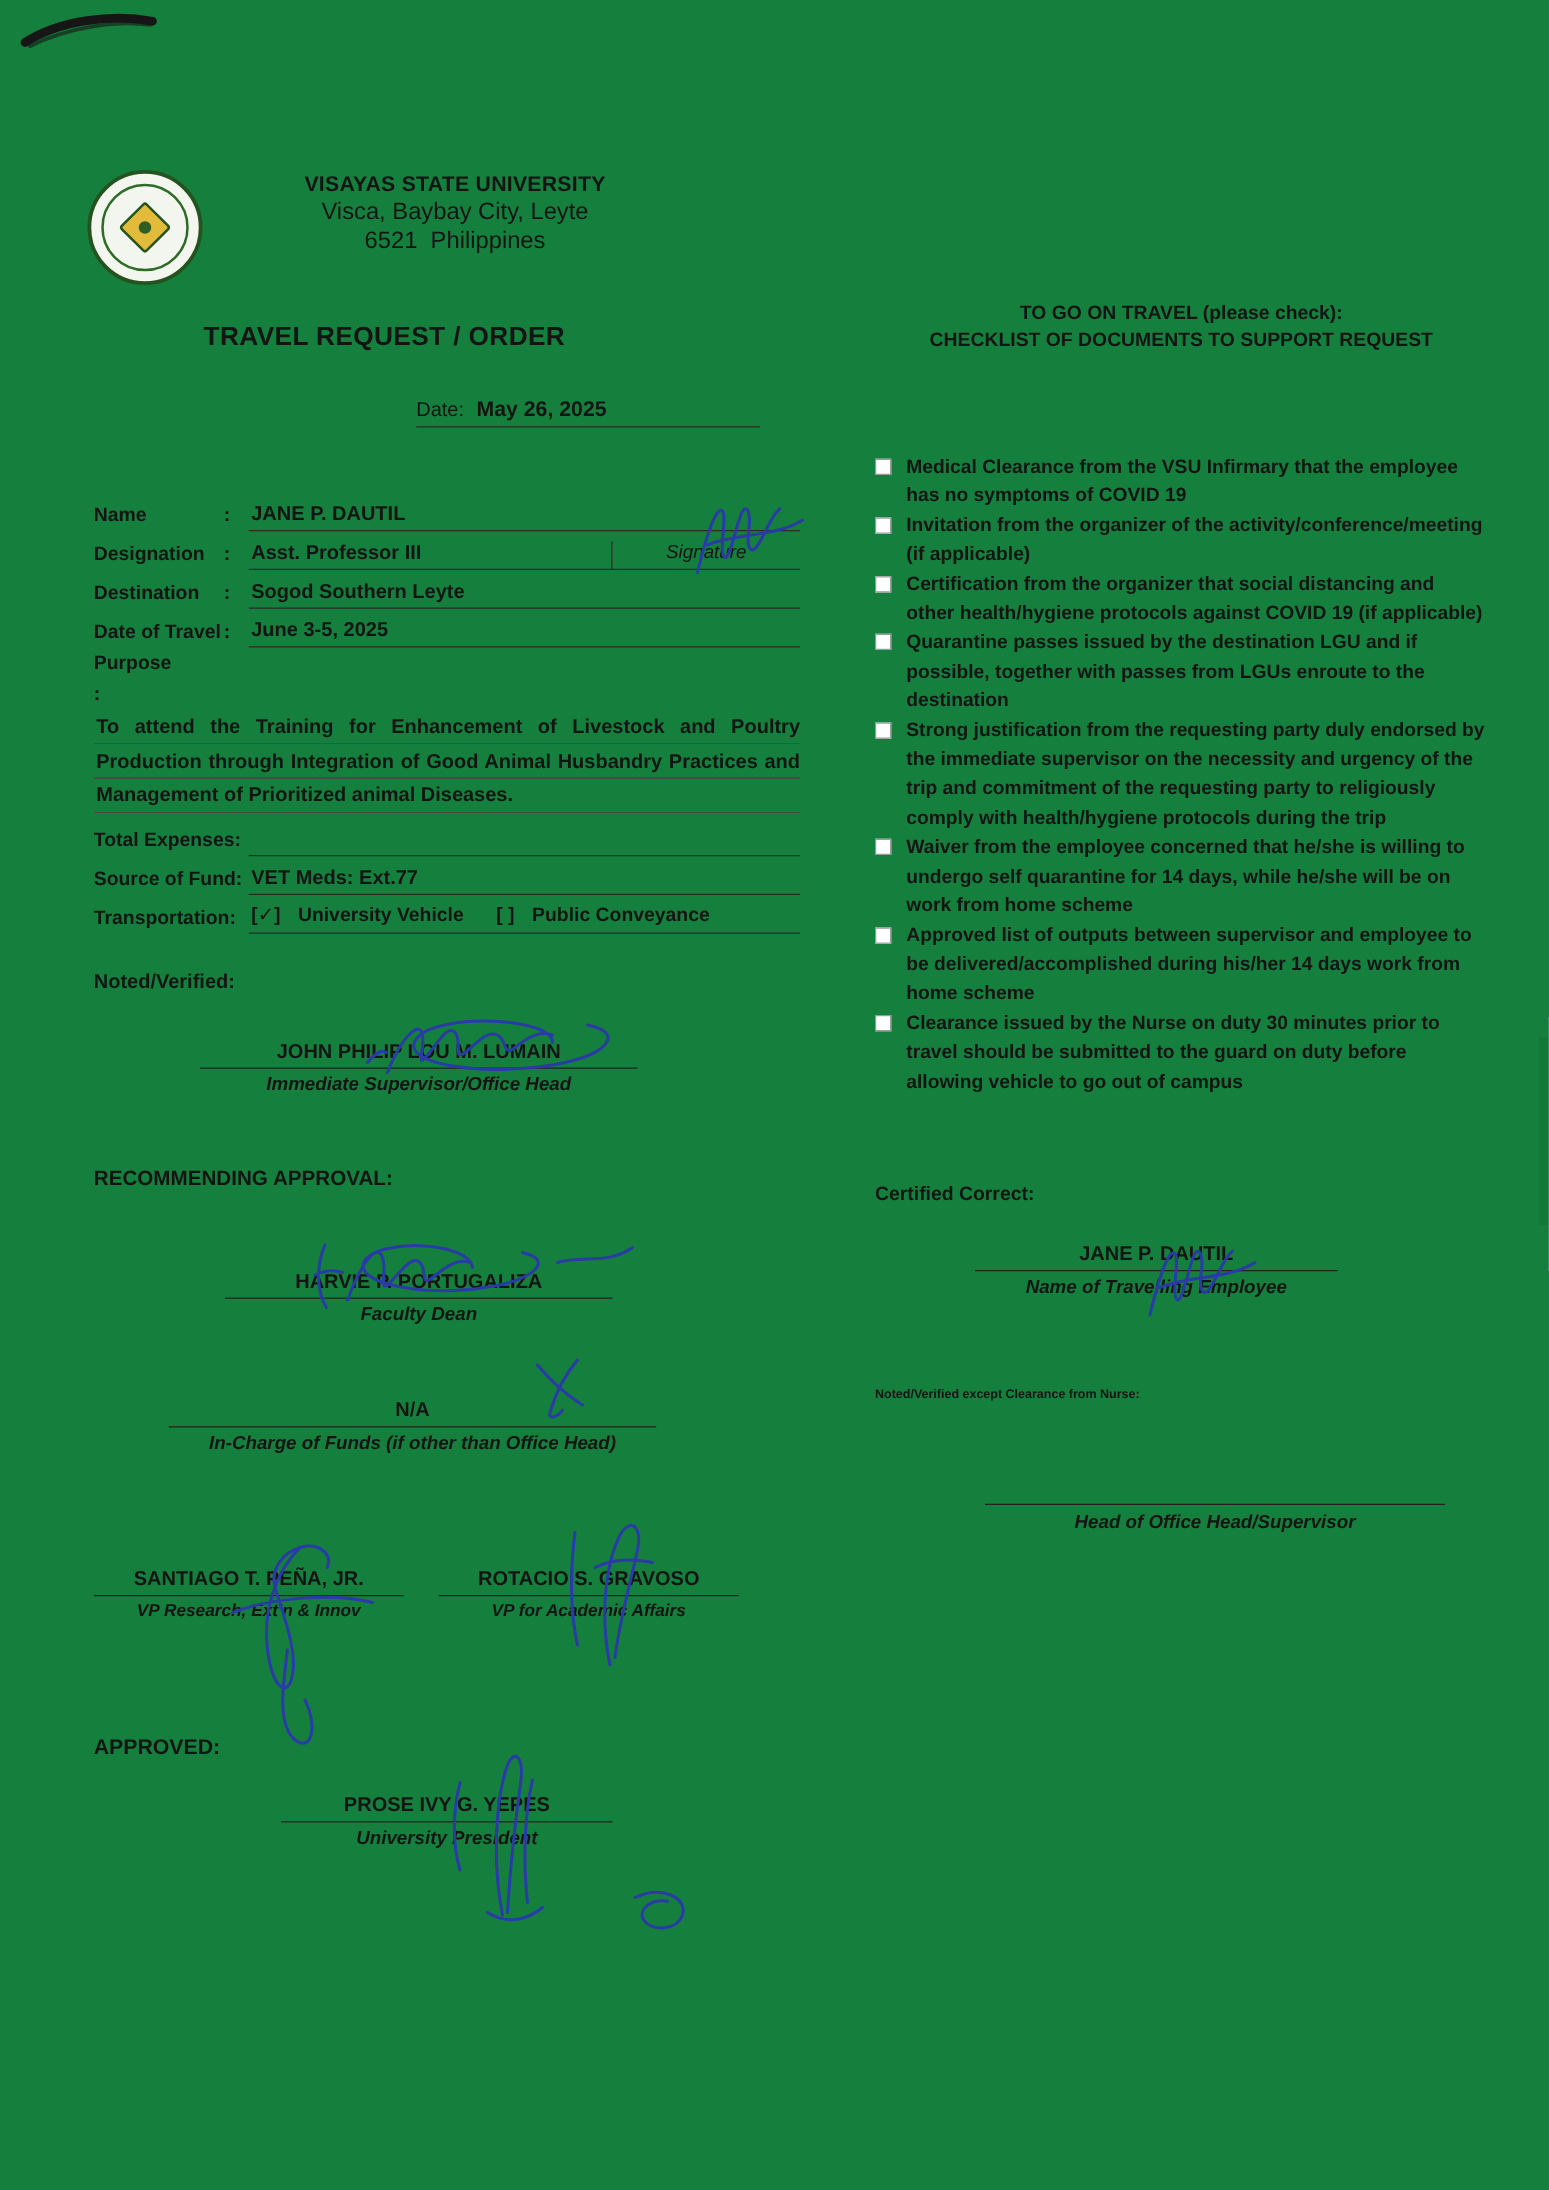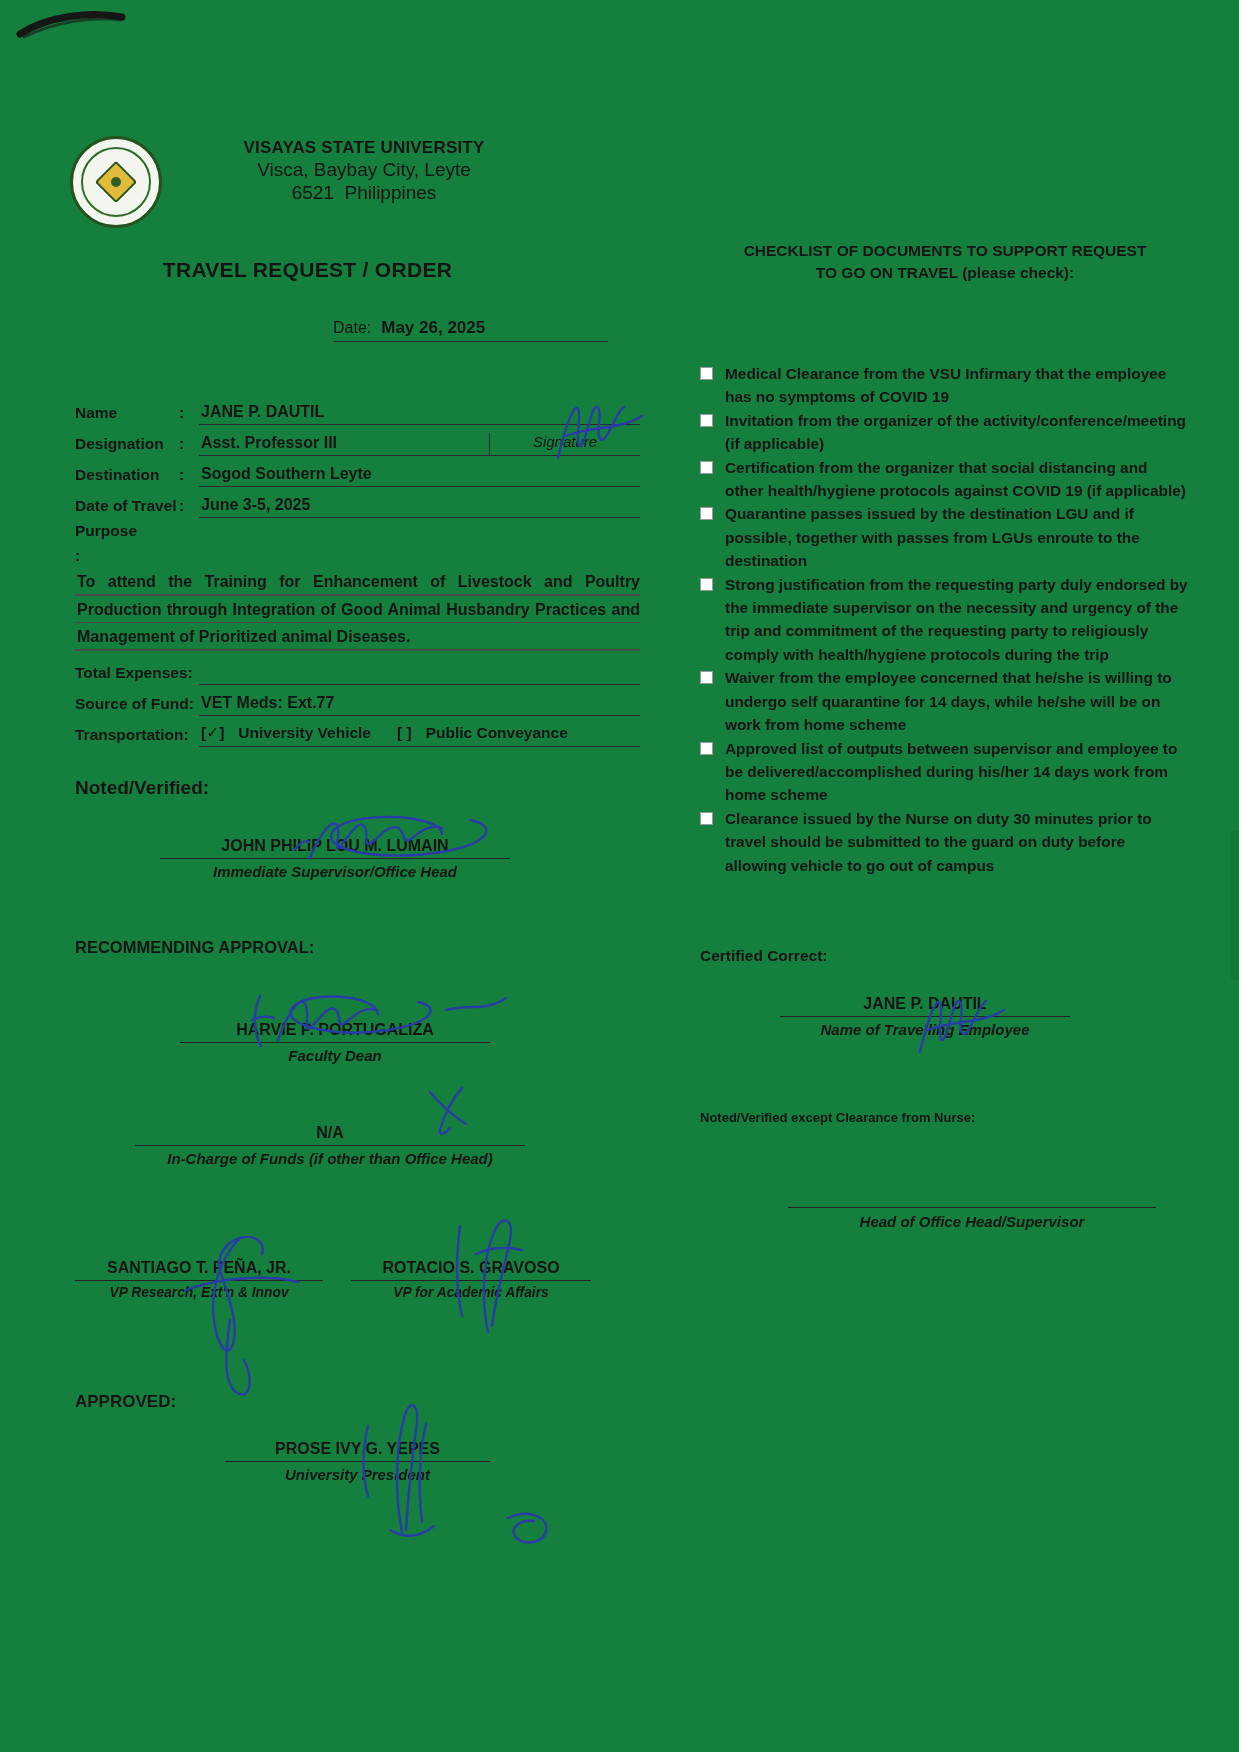--- a/index.html
+++ b/index.html
@@ -36,21 +36,21 @@
                   text-align:center;font-style:italic;font-weight:normal;font-size:15px;padding-bottom:5px;}
   .purpose-row{align-items:flex-start;flex-direction:column;}
   .purpose-value{
     flex:1;font-size:16px;font-weight:normal;text-align:justify;line-height:27.5px;
     background-image:repeating-linear-gradient(to bottom,transparent 0,transparent 26.2px,#4a4a4a 26.2px,#4a4a4a 27.5px);
     padding-left:2px;border-bottom:none !important;
   }
   .trans-content{flex:1;display:flex;gap:14px;align-items:baseline;font-weight:bold;font-size:15.5px;
                  border-bottom:1.4px solid #2a2a2a;padding:0 0 4px 2px;}
   .trans-content .ck{font-weight:bold;}
-  .section-label{font-weight:bold;font-size:19px;}
+  .section-label{font-weight:bold;font-size:16px;}
   .noted-label{margin-top:30px;}
   .recommend-label{margin-top:58px;font-size:16.5px;}
   .approved-label{margin-top:92px;font-size:17px;}
   .sigblock{position:relative;}
   .sig-name{font-weight:bold;font-size:16px;text-align:center;border-bottom:1.6px solid #222;padding:0 8px 3px;}
   .sig-role{font-style:italic;font-weight:bold;font-size:15px;text-align:center;padding-top:4px;}
   .sb-john{width:350px;margin:38px 0 0 85px;}
   .sb-harvie{width:310px;margin:64px 0 0 105px;}
   .sb-funds{width:390px;margin:60px 0 0 60px;}
   .vp-row{display:flex;gap:28px;margin-top:92px;}
@@ -59,21 +59,21 @@
   .sb-vp1 .sig-role,.sb-vp2 .sig-role{font-size:13.8px;}
   .sb-prose{width:265px;margin:28px 0 0 150px;}
   
   .chk-title{text-align:center;font-weight:bold;font-size:15.5px;line-height:22px;}
   .chk-list{margin-top:78px;}
   .chk-item{display:flex;gap:12px;align-items:flex-start;}
   .chk-box{flex:0 0 auto;width:11px;height:11px;border:1.4px solid #9a9a9a;margin-top:5px;background:#fff;}
   .chk-text{font-weight:bold;font-size:15.4px;line-height:23.4px;}
   .certified-label{margin-top:70px;font-weight:bold;font-size:15.5px;}
   .sb-jane{width:290px;margin:30px 0 0 80px;}
-  .noted-except{margin-top:72px;font-weight:bold;font-size:13px;}
+  .noted-except{margin-top:72px;font-weight:bold;font-size:10px;}
   .officehead-line{margin:82px 0 0 88px;width:368px;border-top:1.6px solid #222;
                    text-align:center;font-style:italic;font-weight:bold;font-size:15px;padding-top:5px;}
   
   .ink{position:absolute;pointer-events:none;}
   .ink path{fill:none;stroke:#2a3aa6;stroke-width:2.4;stroke-linecap:round;stroke-linejoin:round;}
   .artifact path{fill:none;stroke:#161616;stroke-linecap:round;}
   .smudge{position:absolute;background:rgba(0,0,0,0.07);}
 </style>
 </head>
 <body>
@@ -195,22 +195,22 @@
     <div class="sigblock sb-prose">
       <div class="sig-name">PROSE IVY G. YEPES</div>
       <div class="sig-role">University President</div>
     </div>
 
   </div>
 
   <div class="right-col">
 
     <div class="chk-title">
+      <div>TO GO ON TRAVEL (please check):</div>
       <div>CHECKLIST OF DOCUMENTS TO SUPPORT REQUEST</div>
-      <div>TO GO ON TRAVEL (please check):</div>
     </div>
 
     <div class="chk-list">
       <div class="chk-item">
         <span class="chk-box"></span>
         <span class="chk-text">Medical Clearance from the VSU Infirmary that the employee has no symptoms of COVID 19</span>
       </div>
       <div class="chk-item">
         <span class="chk-box"></span>
         <span class="chk-text">Invitation from the organizer of the activity/conference/meeting (if applicable)</span>

